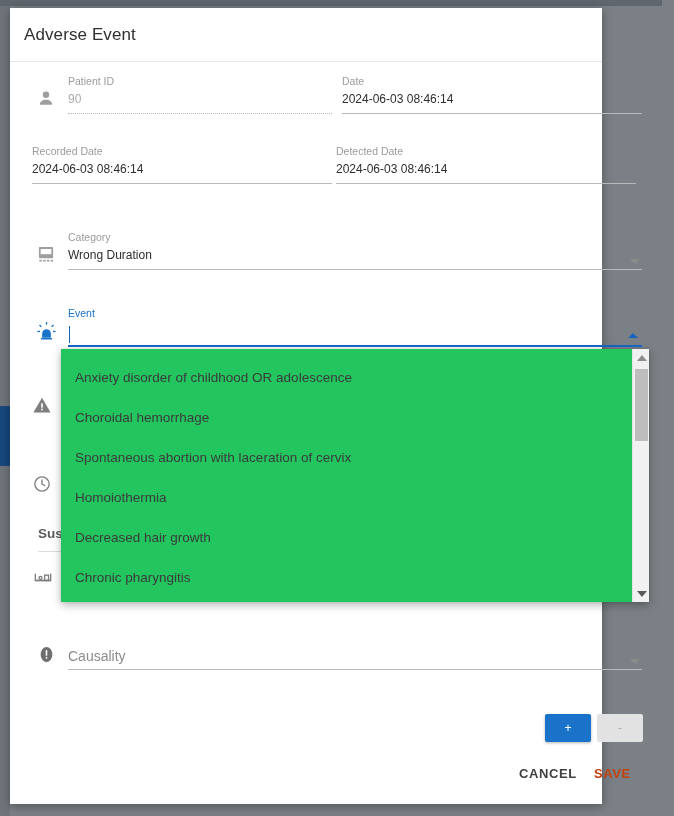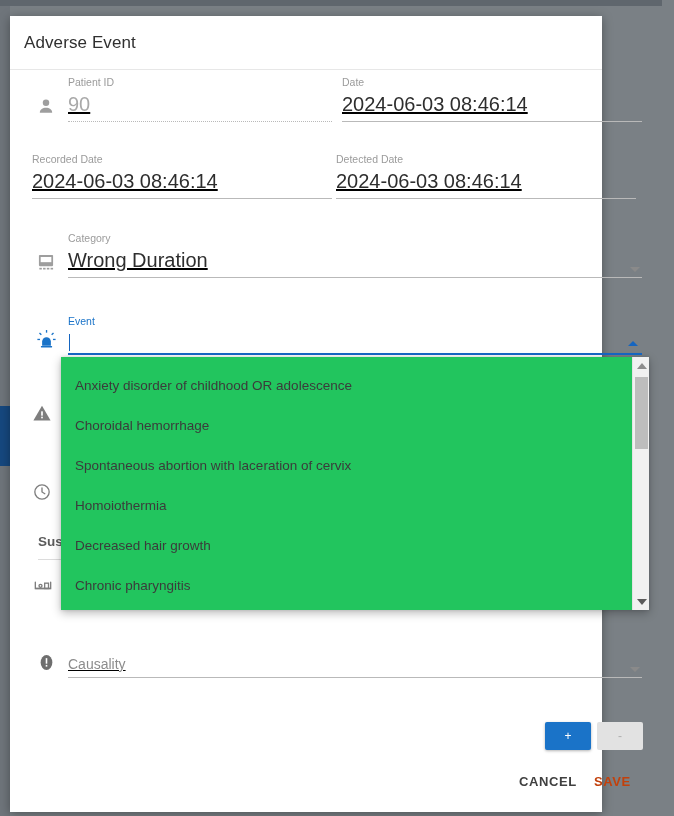--- a/index.html
+++ b/index.html
@@ -33,21 +33,21 @@
   }
   .backdrop-top {
     position: absolute;
     left: 0; right: 0; top: 0; height: 6px;
     background: #5f666d;
   }
 
   
   #modal {
     position: absolute;
-    left: 10px; top: 16px;
+    left: 10px; top: 8px;
     width: 592px; height: 796px;
     background: #ffffff;
     box-shadow: 0 2px 10px rgba(0,0,0,.35);
   }
 
   #modal-header {
     height: 54px;
     border-bottom: 1px solid #e7e7e7;
     display: flex; align-items: center;
     padding: 0 14px;
@@ -78,32 +78,31 @@
   .fld-icon {
     width: 28px; height: 28px;
     flex: 0 0 28px;
     display: flex; align-items: center; justify-content: center;
     margin-right: 8px;
     margin-bottom: 2px;
   }
   .fld-body {
     position: relative;
     flex: 1 1 auto;
-    text-decoration: underline;
   }
   .fld-label {
     position: absolute;
     top: -17px; left: 0;
     font-size: 10.5px;
     color: #9b9b9b;
     white-space: nowrap;
   }
   .fld-label.blue { color: #1a73c8; }
   .fld-value {
-    font-size: 20px;
+    font-size: 12px;
     color: #2e2e2e;
     padding-bottom: 5px;
     white-space: nowrap;
     min-height: 21px;
   }
   .fld-value.muted { color: #a9a9a9; }
   .fld-placeholder {
     font-size: 14px;
     color: #8c8c8c;
     padding-bottom: 5px;

